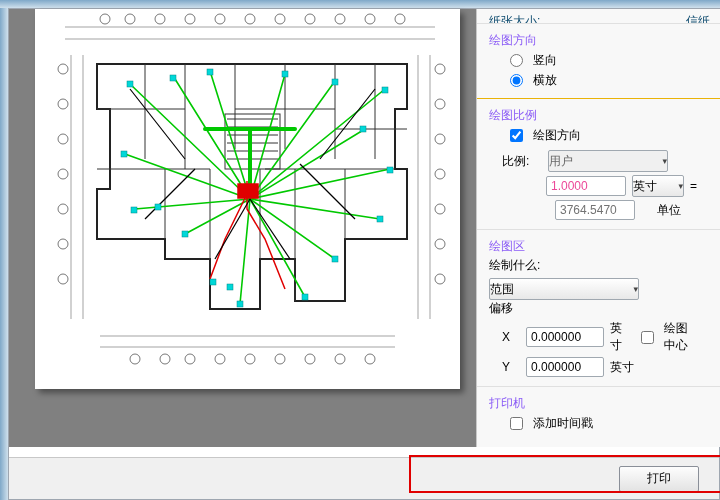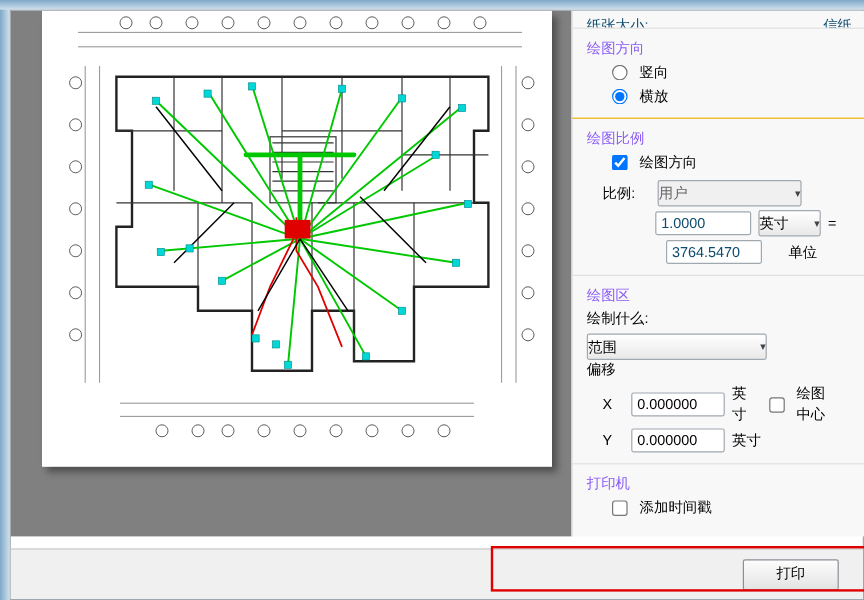--- a/index.html
+++ b/index.html
@@ -185,29 +185,29 @@
         <span>绘图方向</span>
       </div>
       <div class="row" style="margin-top:6px">
         <span style="min-width:40px">比例:</span>
         <div class="dd ro" style="width:120px">
           <span>用户</span>
           <span class="arrow">▾</span>
         </div>
       </div>
       <div class="row" style="justify-content:flex-end">
-        <input class="txt" style="width: 80px; color: #0c4a6e;" readonly="" value="1.0000">
+        <input class="txt" style="width: 80px; color: #ec4899;" readonly="" value="1.0000">
         <div class="dd" style="width:52px">
           <span>英寸</span>
           <span class="arrow">▾</span>
         </div>
         <span>=</span>
       </div>
       <div class="row" style="justify-content:flex-end">
-        <input class="txt" style="width: 80px; color: #0c4a6e;" readonly="" value="3764.5470">
+        <input class="txt" style="width: 80px; color: #737373;" readonly="" value="3764.5470">
         <span class="unit" style="width:56px;text-align:center">单位</span>
       </div>
     </div>
 
     <div class="grp" style="border-top:1px solid #e0e0e0">
       <div class="blk-title">绘图区</div>
       <div>绘制什么:</div>
       <div class="dd" style="width:150px;margin:4px 0 0 0">
         <span>范围</span>
         <span class="arrow">▾</span>

